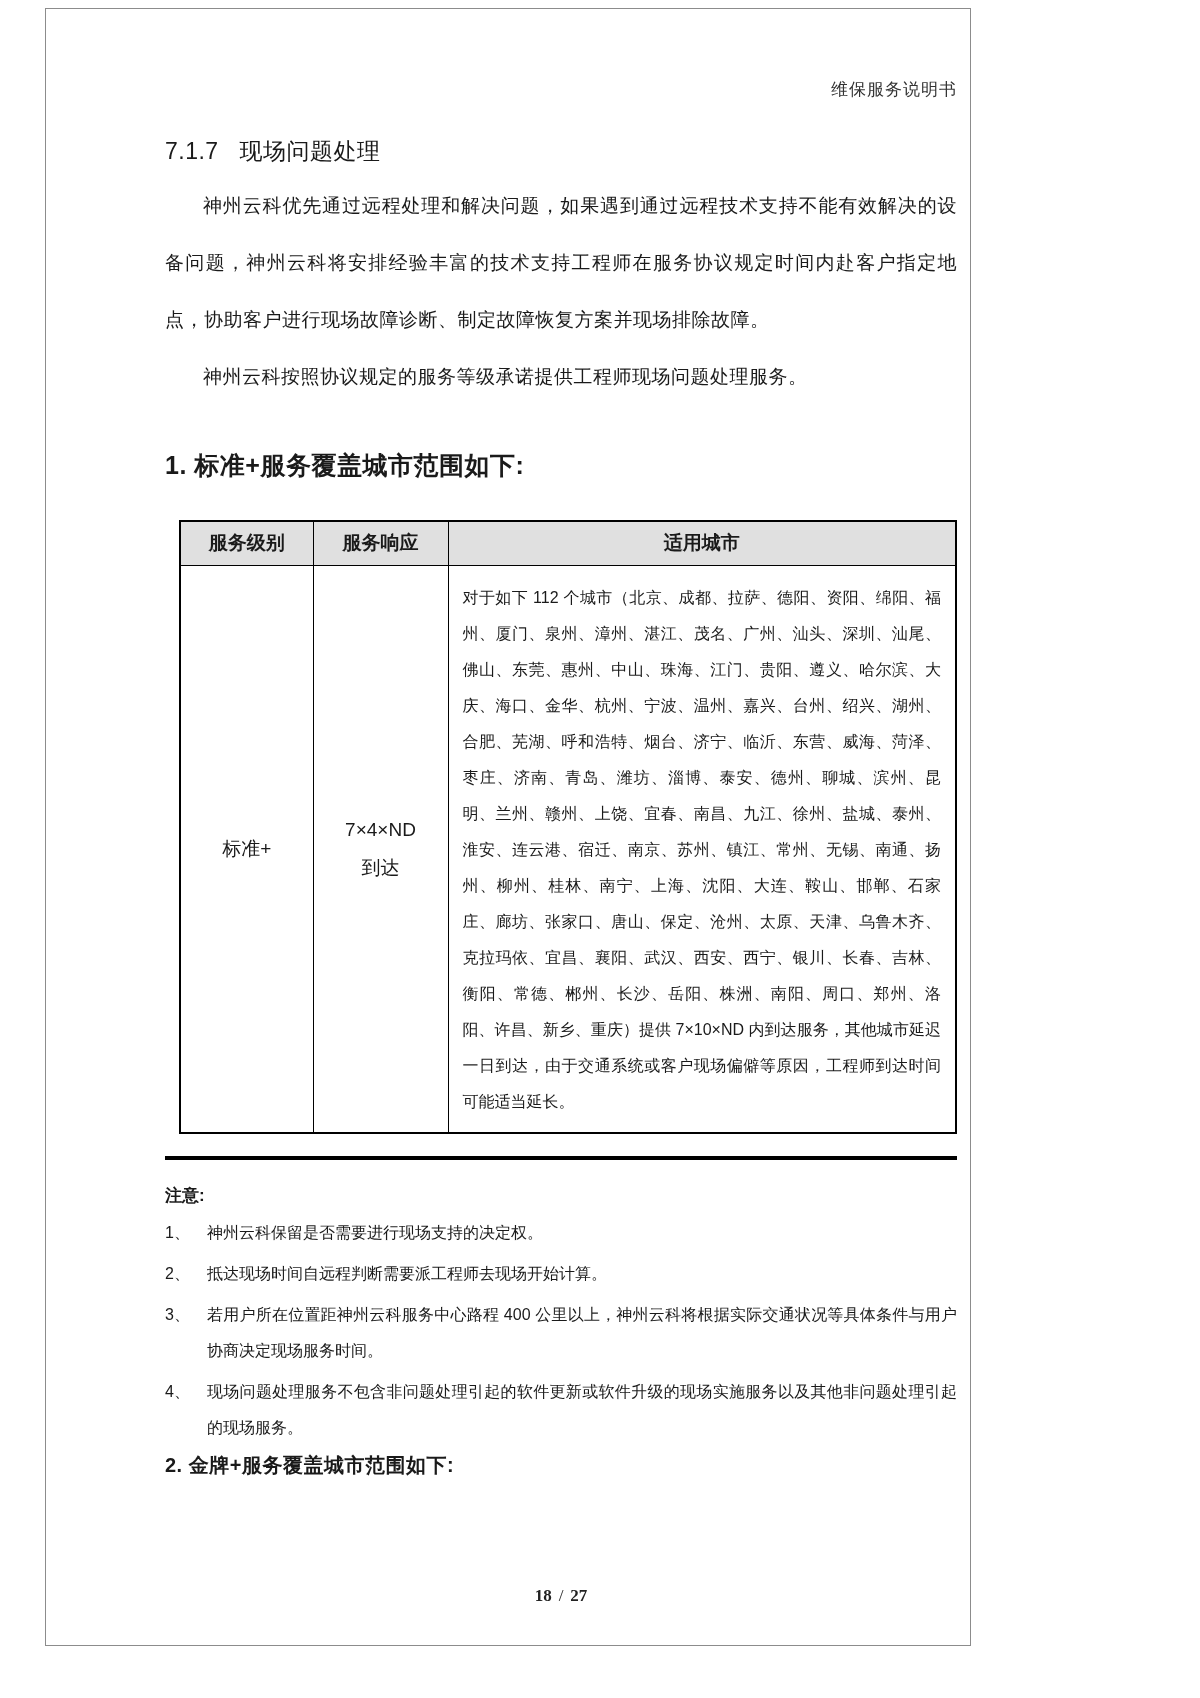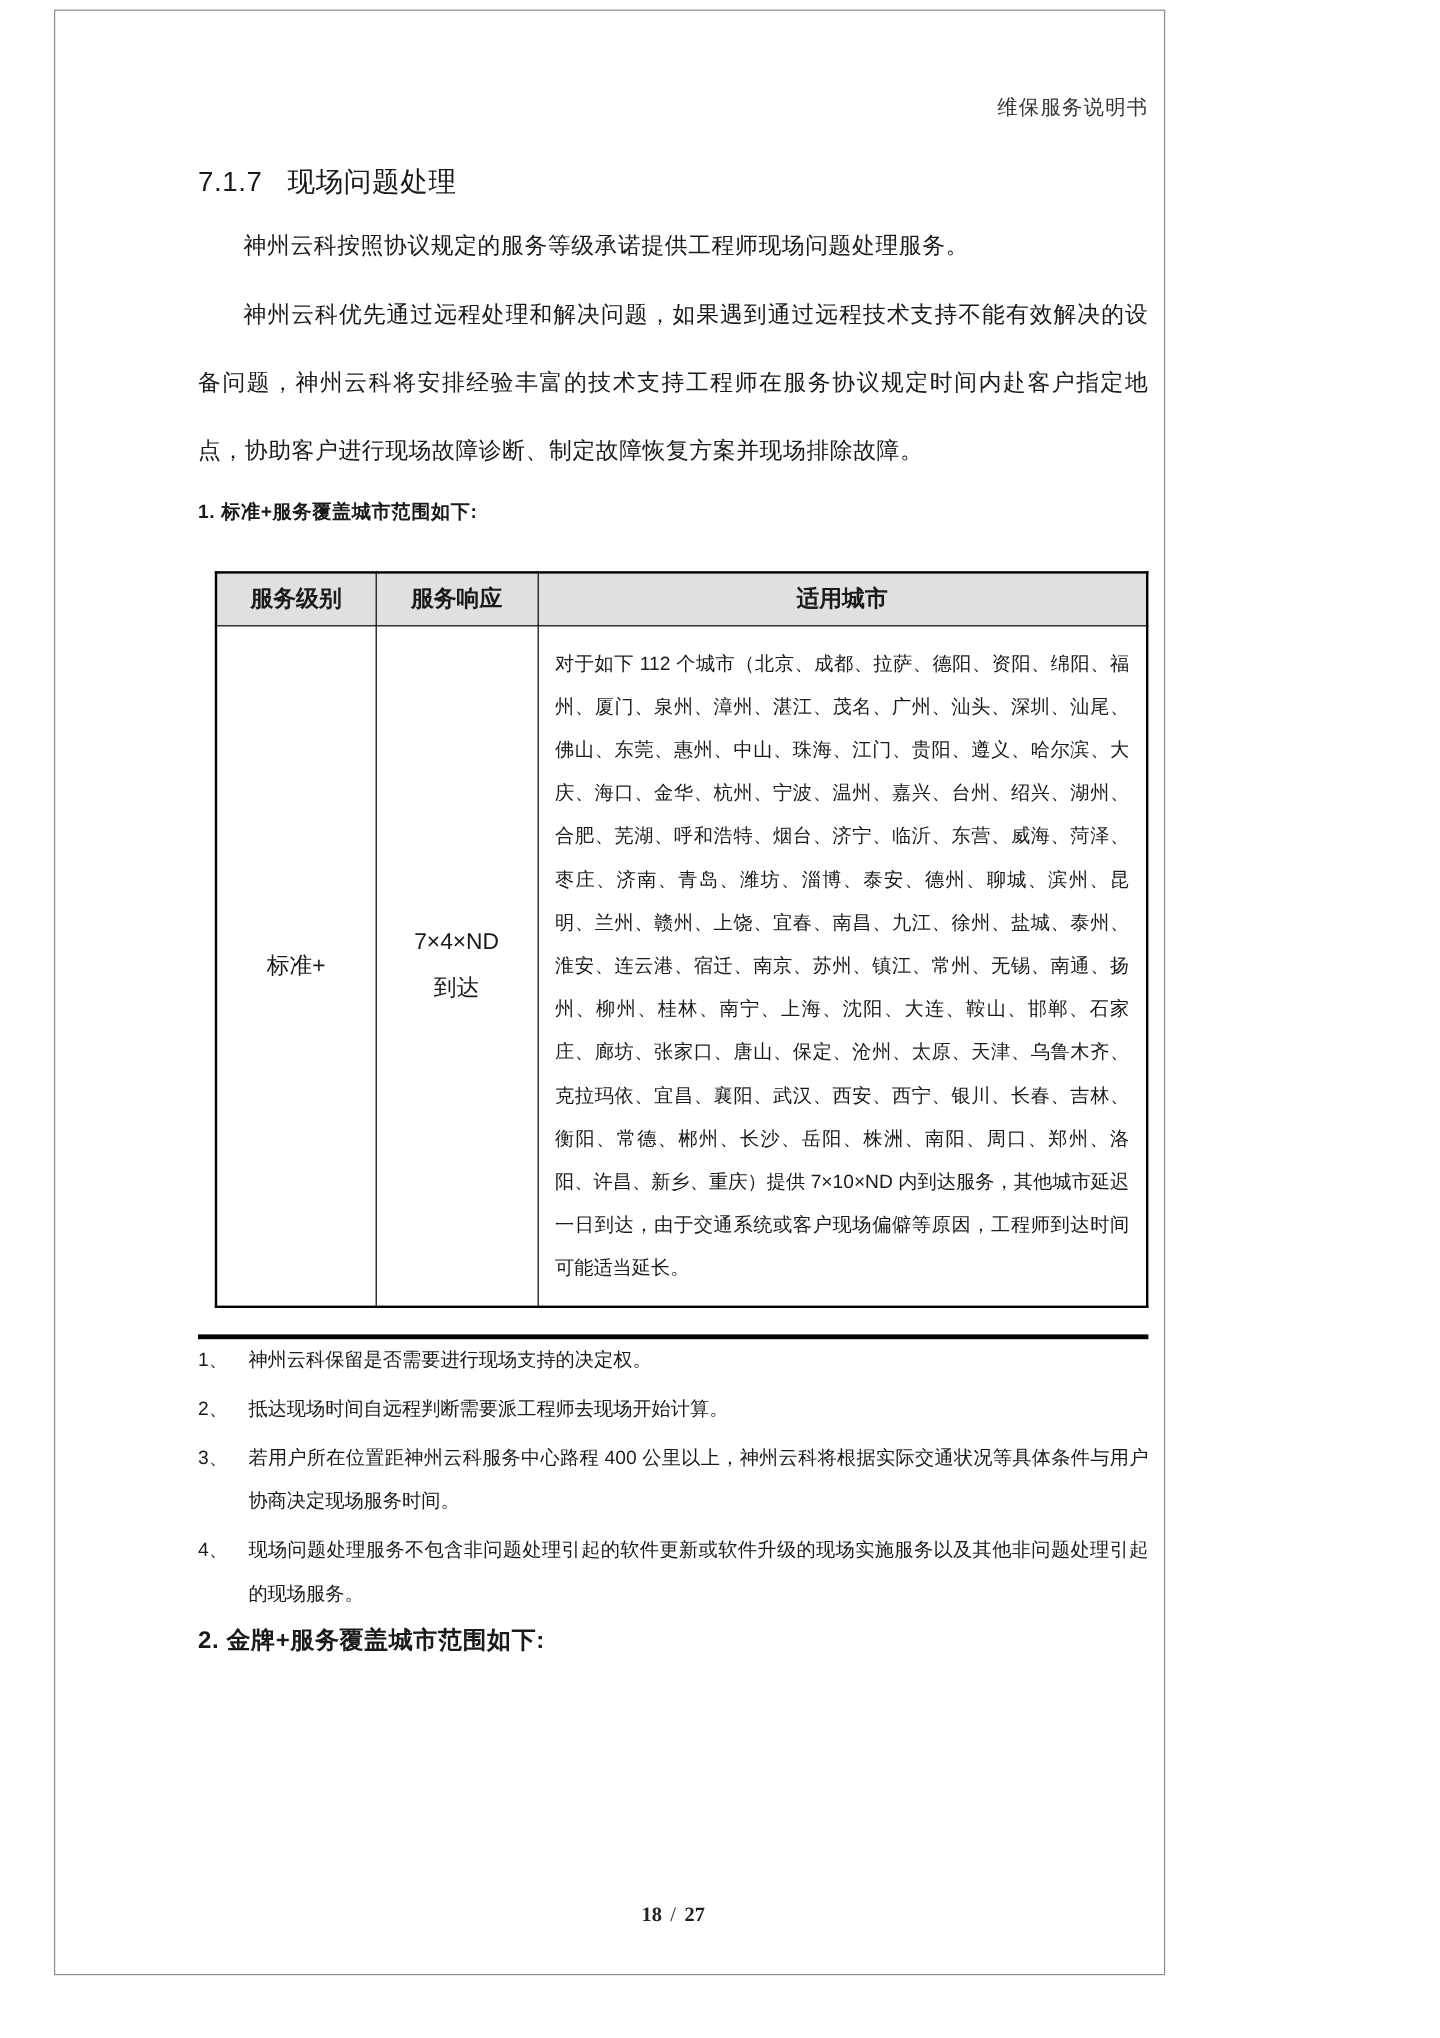--- a/index.html
+++ b/index.html
@@ -40,22 +40,22 @@
     font-size:23px;font-weight:500;letter-spacing:0.5px;
   }
   .section-heading .sec-title{margin-left:14px;}
   .para{
     margin:0;
     font-size:19px;line-height:57px;
     text-align:justify;text-indent:2em;
     letter-spacing:0.5px;
   }
   .sub-heading{
-    margin:12px 0 0 0;
-    font-size:16px;font-weight:700;letter-spacing:0.5px;
+    margin:44px 0 0 0;
+    font-size:25px;font-weight:700;letter-spacing:0.5px;
   }
   .service-table{
     border-collapse:collapse;
     margin:38px 0 0 14px;
     width:778px;
     border:2px solid var(--table-border);
     table-layout:fixed;
   }
   .service-table th{
     border:1px solid var(--table-border);
@@ -125,22 +125,22 @@
     <span>维保服务说明书</span>
   </div>
 
   <div class="content">
 
     <h2 class="section-heading">
       <span class="sec-num">7.1.7</span>
       <span class="sec-title">现场问题处理</span>
     </h2>
 
+    <p class="para">神州云科优先通过远程处理和解决问题，如果遇到通过远程技术支持不能有效解决的设备问题，神州云科将安排经验丰富的技术支持工程师在服务协议规定时间内赴客户指定地点，协助客户进行现场故障诊断、制定故障恢复方案并现场排除故障。</p>
     <p class="para">神州云科按照协议规定的服务等级承诺提供工程师现场问题处理服务。</p>
-    <p class="para">神州云科优先通过远程处理和解决问题，如果遇到通过远程技术支持不能有效解决的设备问题，神州云科将安排经验丰富的技术支持工程师在服务协议规定时间内赴客户指定地点，协助客户进行现场故障诊断、制定故障恢复方案并现场排除故障。</p>
 
     <h3 class="sub-heading">1. 标准+服务覆盖城市范围如下:</h3>
 
     <table class="service-table">
       <colgroup>
         <col class="col-level">
         <col class="col-resp">
         <col>
       </colgroup>
       <thead>
@@ -160,20 +160,21 @@
           <td class="cell-cities">
             <div class="cities-text">对于如下 112 个城市（北京、成都、拉萨、德阳、资阳、绵阳、福州、厦门、泉州、漳州、湛江、茂名、广州、汕头、深圳、汕尾、佛山、东莞、惠州、中山、珠海、江门、贵阳、遵义、哈尔滨、大庆、海口、金华、杭州、宁波、温州、嘉兴、台州、绍兴、湖州、合肥、芜湖、呼和浩特、烟台、济宁、临沂、东营、威海、菏泽、枣庄、济南、青岛、潍坊、淄博、泰安、德州、聊城、滨州、昆明、兰州、赣州、上饶、宜春、南昌、九江、徐州、盐城、泰州、淮安、连云港、宿迁、南京、苏州、镇江、常州、无锡、南通、扬州、柳州、桂林、南宁、上海、沈阳、大连、鞍山、邯郸、石家庄、廊坊、张家口、唐山、保定、沧州、太原、天津、乌鲁木齐、克拉玛依、宜昌、襄阳、武汉、西安、西宁、银川、长春、吉林、衡阳、常德、郴州、长沙、岳阳、株洲、南阳、周口、郑州、洛阳、许昌、新乡、重庆）提供 7×10×ND 内到达服务，其他城市延迟一日到达，由于交通系统或客户现场偏僻等原因，工程师到达时间可能适当延长。</div>
           </td>
         </tr>
       </tbody>
     </table>
 
     <div class="rule"></div>
 
     <div class="notes">
+      <div class="notes-title">注意:</div>
 
       <div class="note-item">
         <span class="note-num">1、</span>
         <span class="note-text">神州云科保留是否需要进行现场支持的决定权。</span>
       </div>
       <div class="note-item">
         <span class="note-num">2、</span>
         <span class="note-text">抵达现场时间自远程判断需要派工程师去现场开始计算。</span>
       </div>
       <div class="note-item">

